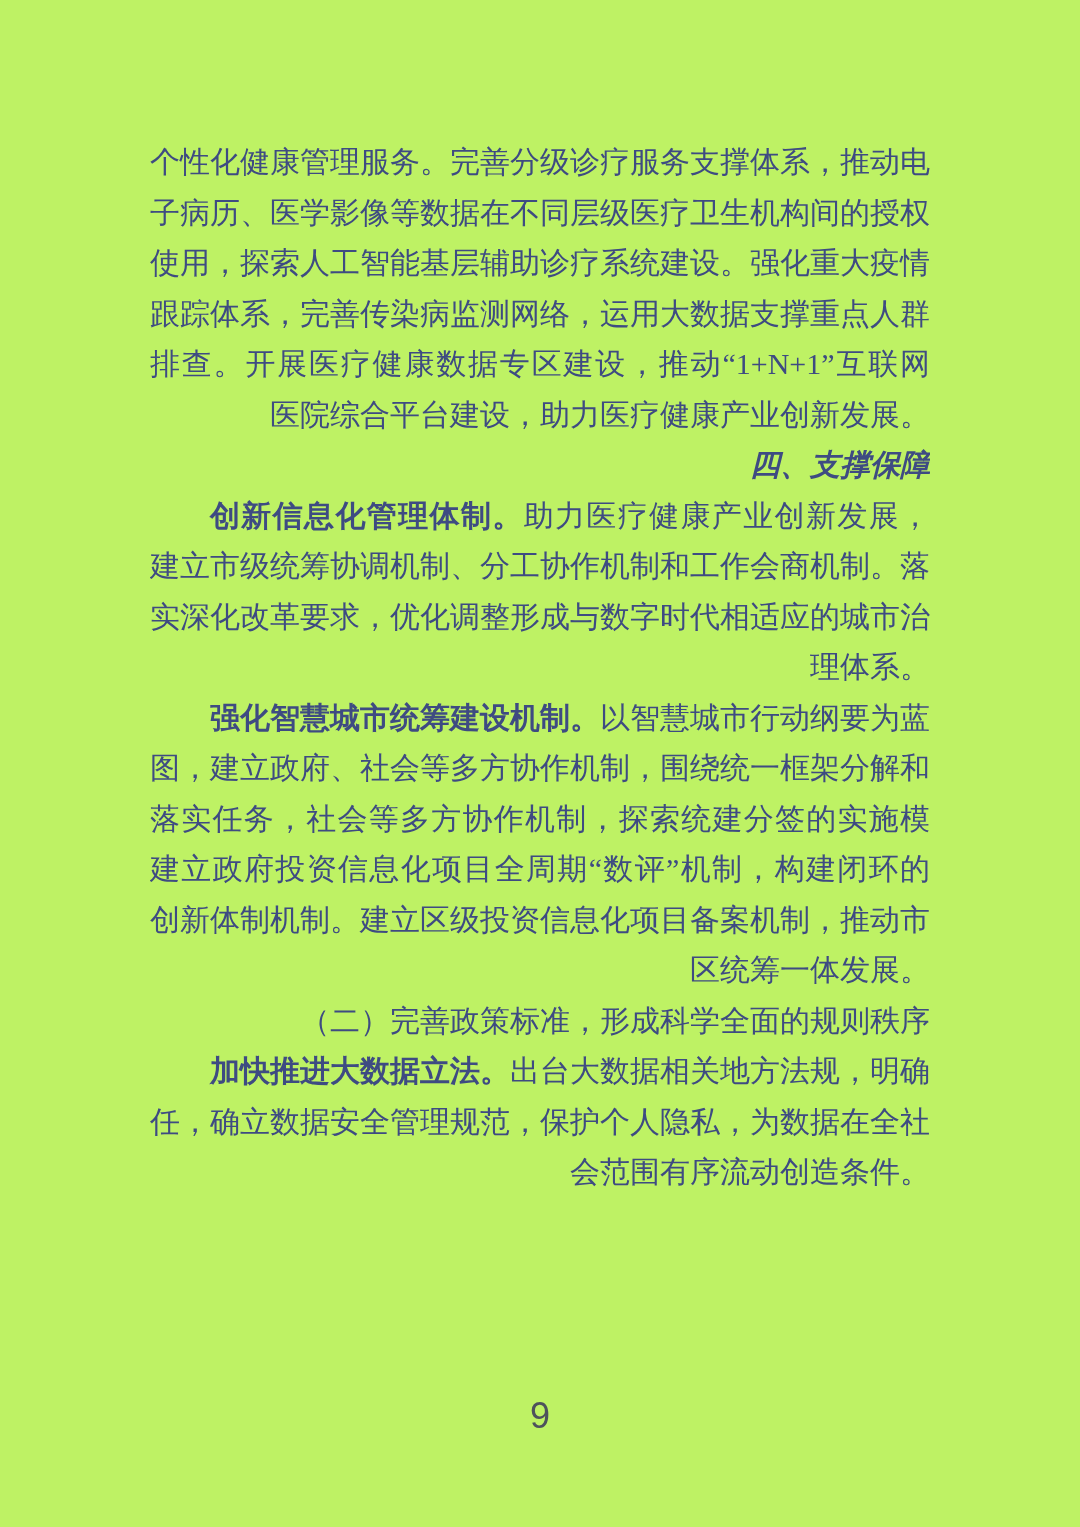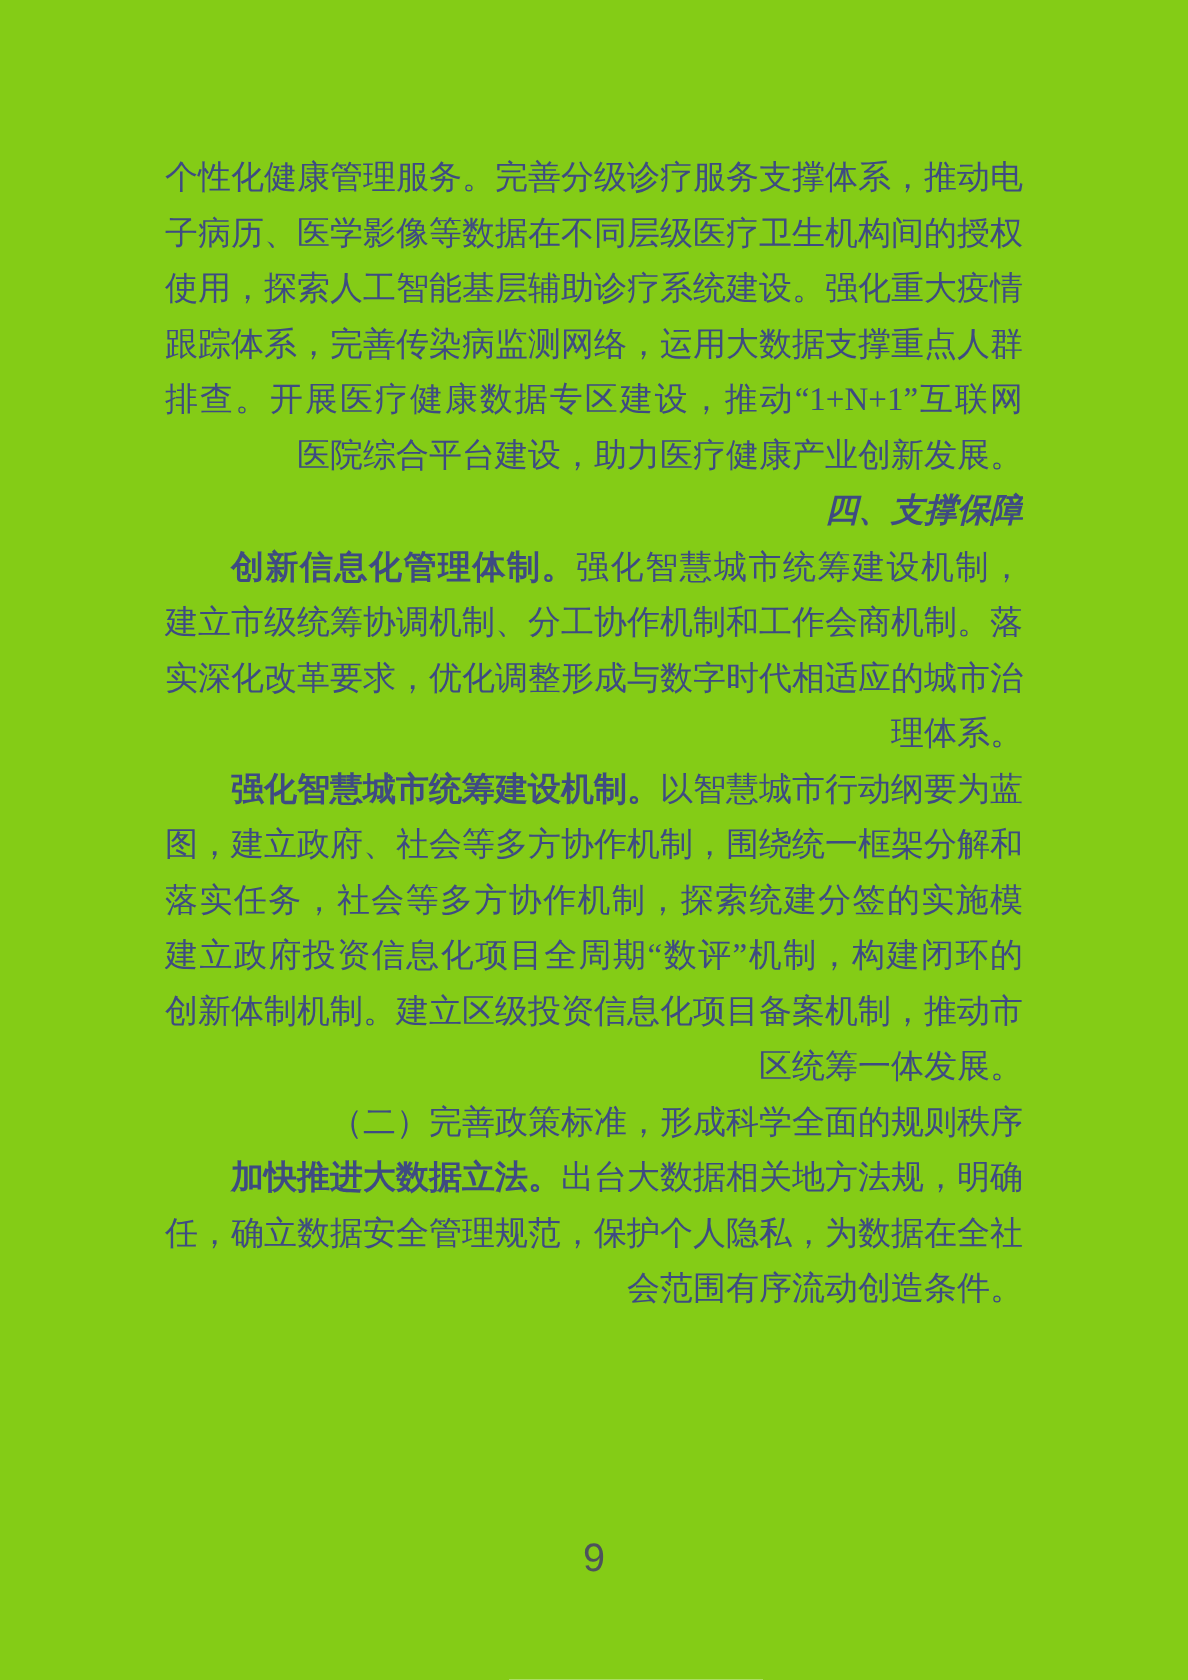--- a/index.html
+++ b/index.html
@@ -10,21 +10,21 @@
     width: 1080px;
     height: 1527px;
     background: #ffffff;
     font-family: "Liberation Serif", "DejaVu Serif", serif;
     position: relative;
     overflow: hidden;
   }
   .page {
     position: absolute;
     inset: 0;
-    background: #84cc16;
+    background: #bef264;
     padding-left: 37px;
   }
   .doc-content {
     position: absolute;
     left: 150px;
     top: 137px;
     width: 780px;
     color: var(--ink, #3e4b82);
   }
   .line {
@@ -72,21 +72,21 @@
 
 <div class="page">
   <div class="doc-content">
       <div class="line justify"><span>个性化健康管理服务。完善分级诊疗服务支撑体系，推动电</span></div>
       <div class="line justify"><span>子病历、医学影像等数据在不同层级医疗卫生机构间的授权</span></div>
       <div class="line justify"><span>使用，探索人工智能基层辅助诊疗系统建设。强化重大疫情</span></div>
       <div class="line justify"><span>跟踪体系，完善传染病监测网络，运用大数据支撑重点人群</span></div>
       <div class="line justify"><span>排查。开展医疗健康数据专区建设，推动“1+N+1”互联网</span></div>
       <div class="line"><span>医院综合平台建设，助力医疗健康产业创新发展。</span></div>
       <div class="line indent heading"><span class="b">四、支撑保障</span></div>
-      <div class="line indent justify"><span class="b">创新信息化管理体制。</span><span>强化智慧城市统筹建设机制，</span></div>
+      <div class="line indent justify"><span class="b">创新信息化管理体制。</span><span>助力医疗健康产业创新发展，</span></div>
       <div class="line justify"><span>建立市级统筹协调机制、分工协作机制和工作会商机制。落</span></div>
       <div class="line justify"><span>实深化改革要求，优化调整形成与数字时代相适应的城市治</span></div>
       <div class="line"><span>理体系。</span></div>
       <div class="line indent justify"><span class="b">强化智慧城市统筹建设机制。</span><span>以智慧城市行动纲要为蓝</span></div>
       <div class="line justify"><span>图，建立政府、社会等多方协作机制，围绕统一框架分解和</span></div>
       <div class="line justify"><span>落实任务，社会等多方协作机制，探索统建分签的实施模式。</span></div>
       <div class="line justify"><span>建立政府投资信息化项目全周期“数评”机制，构建闭环的</span></div>
       <div class="line justify"><span>创新体制机制。建立区级投资信息化项目备案机制，推动市</span></div>
       <div class="line"><span>区统筹一体发展。</span></div>
       <div class="line indent subheading"><span>（二）完善政策标准，形成科学全面的规则秩序</span></div>

